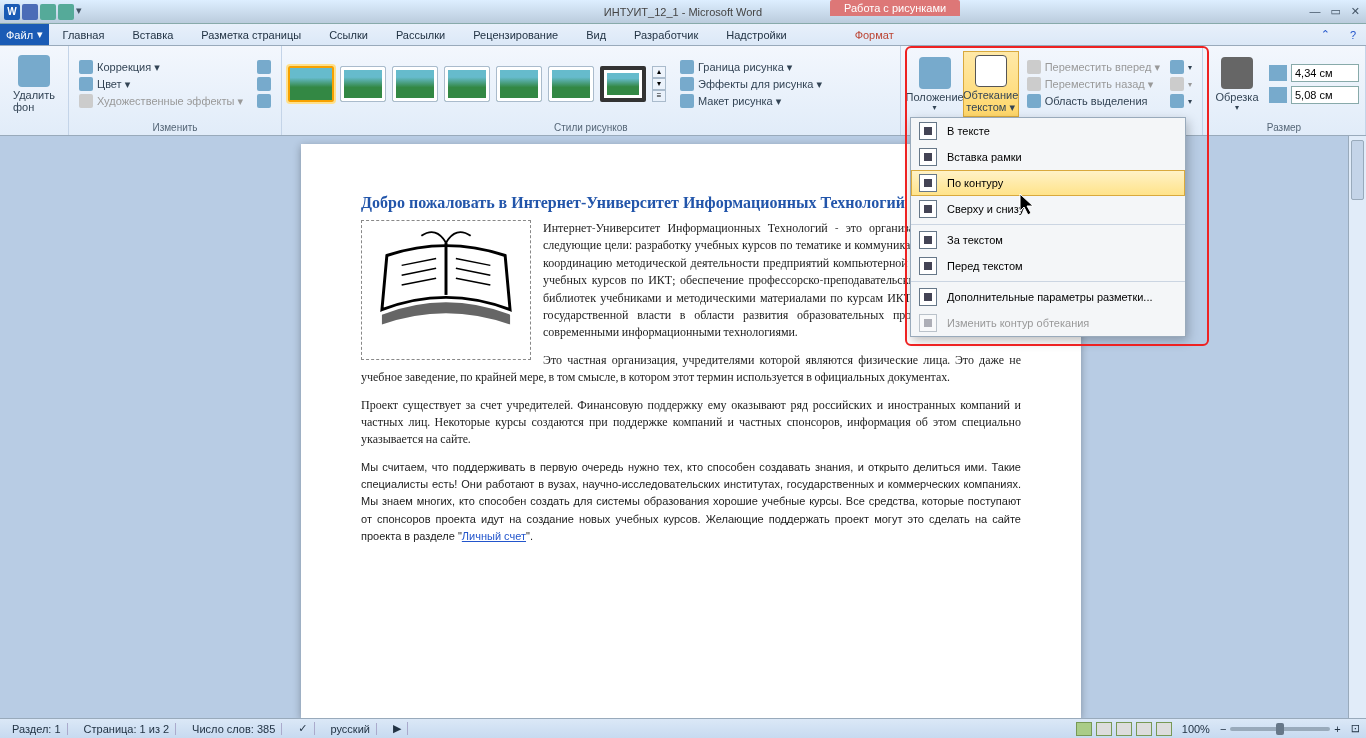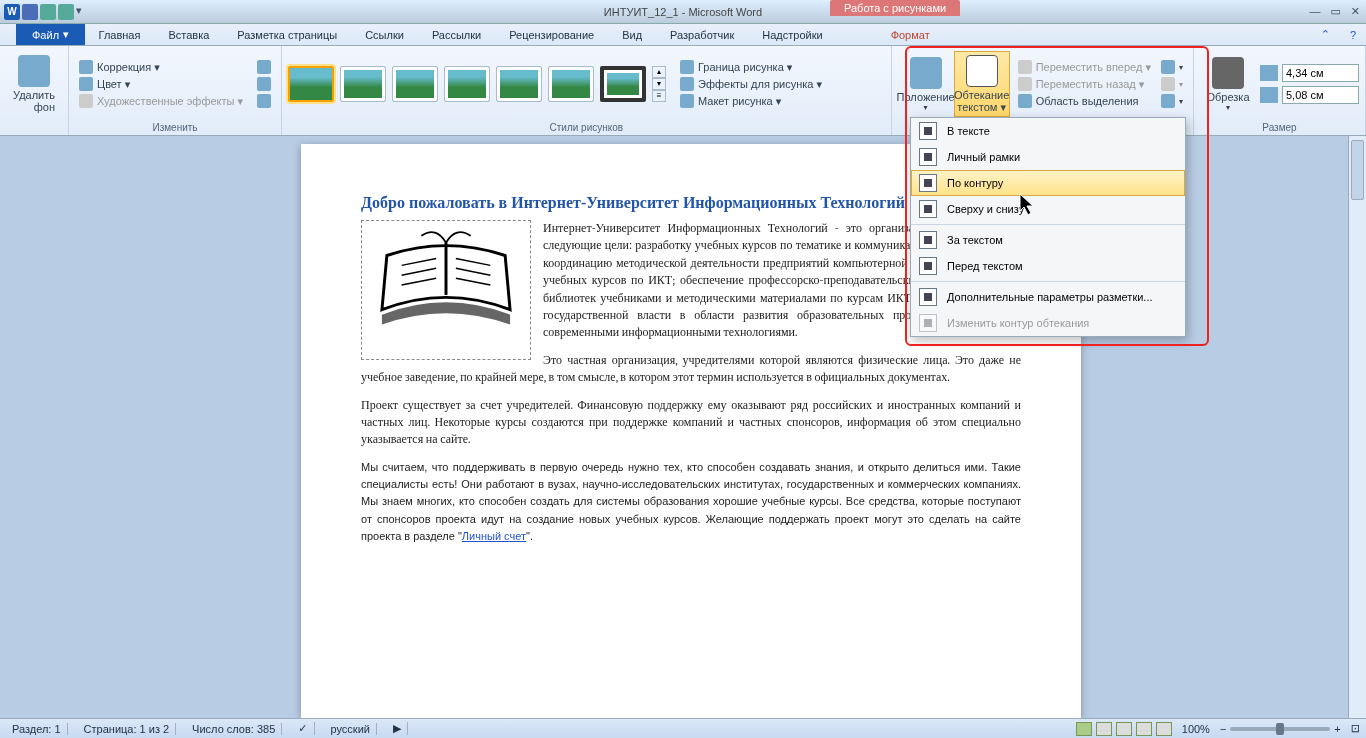--- a/index.html
+++ b/index.html
@@ -12,42 +12,42 @@
 .titlebar .qat .qicon.word { background:#1a5bb5; color:#fff; font-weight:bold; font-size:10px; text-align:center; line-height:16px; }
 .titlebar .qat .qicon.save { background:#4b6cb7; }
 .titlebar .qat .qicon.undo { background:#5a9; }
 .titlebar .qat .qicon.redo { background:#5a9; }
 .titlebar .title-center { position:absolute; left:50%; transform:translateX(-50%); color:#444; }
 .titlebar .picture-tools { position:absolute; left:830px; top:0; height:16px; padding:0 14px; background:#d77; color:#fff; display:flex; align-items:center; border-radius:2px 2px 0 0; }
 .titlebar .wincontrols { position:absolute; right:6px; display:flex; gap:10px; color:#456; font-size:14px; }
 
 
 .tabs { height:22px; background:linear-gradient(#e8f0fb 0%,#dbe8f7 100%); display:flex; align-items:stretch; border-bottom:1px solid #9ab; }
-.tabs .file-tab { background:#1a5bb5; color:#fff; padding:0 16px; display:flex; align-items:center; gap:4px;margin-left:16px; }
+.tabs .file-tab { background:#1a5bb5; color:#fff; padding:0 6px; display:flex; align-items:center; gap:4px; }
 .tabs .tab { padding:0 14px; display:flex; align-items:center; color:#234; cursor:default; }
 .tabs .tab.context-active { color:#b43; }
 
 
 .ribbon { height:90px; background:linear-gradient(#f3f7fd 0%,#e1ecf9 100%); border-bottom:1px solid #9ab; display:flex; position:relative; }
 .ribbon-group { border-right:1px solid #c4d4e8; padding:2px 6px 0 6px; display:flex; flex-direction:column; height:100%; }
 .ribbon-group .group-body { flex:1; display:flex; align-items:center; }
 .ribbon-group .group-label { text-align:center; color:#567; font-size:10px; padding:2px 0; }
 .rbtn-big { display:flex; flex-direction:column; align-items:center; justify-content:center; width:56px; height:66px; color:#345; }
 .rbtn-big .ico { width:32px; height:32px; background:#7ac; border-radius:4px; margin-bottom:2px; }
 .rbtn-row { display:flex; flex-direction:column; gap:1px; }
 .rbtn-small { display:flex; align-items:center; gap:4px; padding:1px 4px; color:#345; white-space:nowrap; }
 .rbtn-small .ico { width:14px; height:14px; background:#7ac; border-radius:2px; }
 .rbtn-small.disabled { color:#999; }
 .pic-styles { display:flex; gap:6px; align-items:center; }
 .pic-style { width:46px; height:36px; background:linear-gradient(#6bc 30%,#384 60%); border:1px solid #abc; border-radius:2px; box-shadow:inset 0 0 0 3px #fff; }
 .pic-style.sel { border:2px solid #f7a100; box-shadow:0 0 0 2px #ffe08a; }
 .pic-style.dark { border:4px solid #333; }
 .spin { display:flex; align-items:center; gap:4px; }
 .spin .ico { width:18px; height:16px; background:#7ac; }
-.spin input { width:77px; height:18px; border:1px solid #8aa; padding:0 3px; }
+.spin input { width:68px; height:18px; border:1px solid #8aa; padding:0 3px; }
 
 
 .highlight-box { position:absolute; left:905px; top:46px; width:304px; height:300px; border:2px solid #e22; border-radius:6px; pointer-events:none; z-index:50; }
 
 
 .wrap-btn { background:linear-gradient(#ffe9a8,#ffd76a); border:1px solid #d9a93d; }
 .dropdown { position:absolute; left:910px; top:117px; width:276px; background:#f4f6f8; border:1px solid #9ab; box-shadow:2px 4px 10px rgba(0,0,0,.25); z-index:40; }
 .dropdown .dd-item { display:flex; align-items:center; gap:10px; padding:4px 8px; }
 .dropdown .dd-item .ico { width:18px; height:18px; border:1px solid #678; background:#fff; position:relative; }
 .dropdown .dd-item .ico::after { content:""; position:absolute; inset:4px; background:#445; }
@@ -117,21 +117,21 @@
   <span style="margin-left:auto; padding:0 10px; color:#2255cc; display:flex; align-items:center;">⌃</span>
   <span style="padding:0 10px; color:#2255cc; display:flex; align-items:center;">?</span>
 </div>
 
 <div class="ribbon">
 
   <div class="ribbon-group">
     <div class="group-body">
       <div class="rbtn-big">
         <div class="ico"></div>
-        <span style="white-space:pre; text-align:right;">Удалить
+        <span style="white-space:pre; text-align:left;">Удалить
 фон</span>
       </div>
     </div>
     <div class="group-label">&nbsp;</div>
   </div>
 
   <div class="ribbon-group">
     <div class="group-body">
       <div class="rbtn-row">
         <div class="rbtn-small">
@@ -261,21 +261,21 @@
   </div>
 </div>
 
 <div class="dropdown">
   <div class="dd-item">
       <span class="ico"></span>
       <span>В тексте</span>
     </div>
   <div class="dd-item">
       <span class="ico"></span>
-      <span>Личный рамки</span>
+      <span>Вставка рамки</span>
     </div>
   <div class="dd-item hover">
       <span class="ico"></span>
       <span>По контуру</span>
     </div>
   <div class="dd-item">
       <span class="ico"></span>
       <span>Сверху и снизу</span>
     </div>
   <hr>

